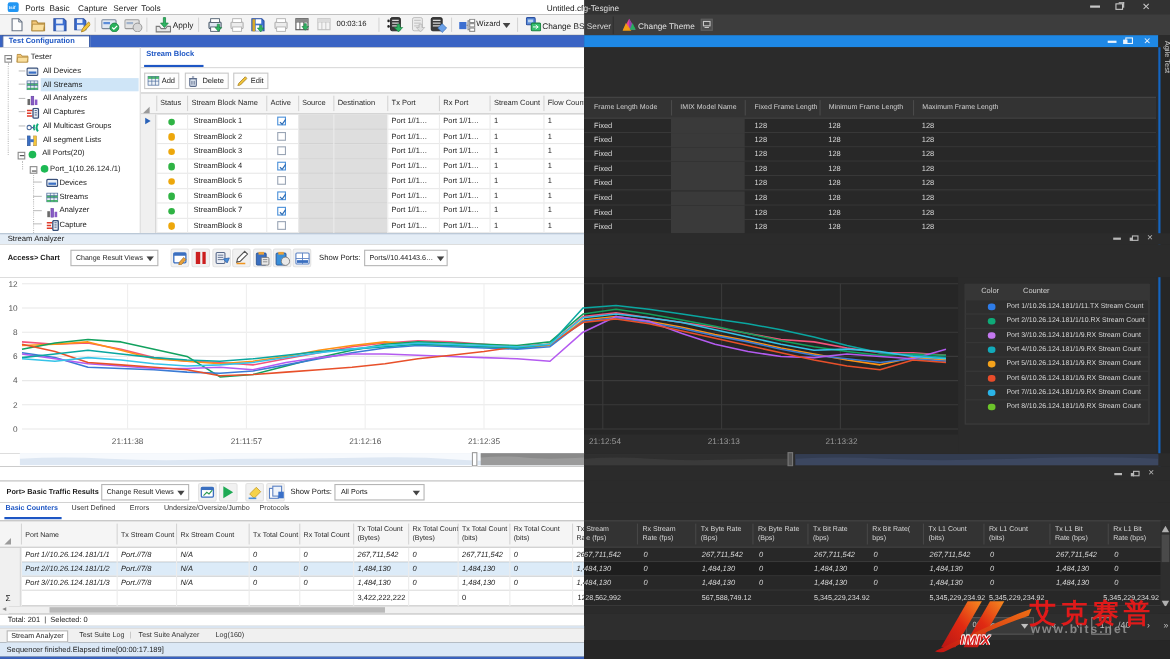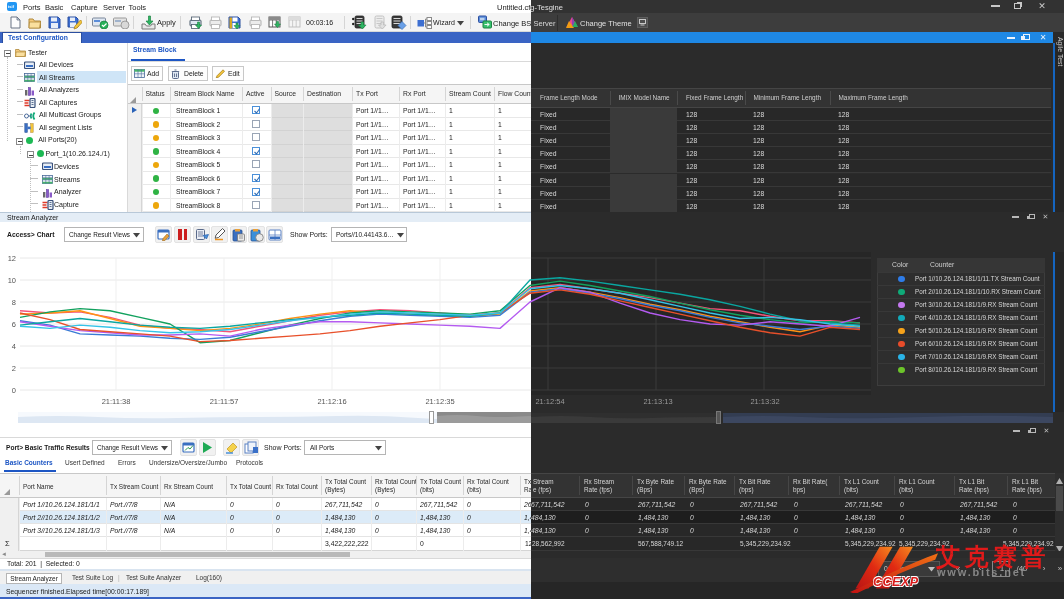--- a/index.html
+++ b/index.html
@@ -998,14 +998,14 @@
       </linearGradient>
 <linearGradient id="rg2" x1="0" y1="1" x2="1" y2="0">
         <stop offset="0" stop-color="#c21212"></stop>
         <stop offset="1" stop-color="#f07015"></stop>
       </linearGradient>
     </defs>
 <path d="M6 48 L32 3 L46 3 L20 48 Z" fill="url(#rg)"></path>
 <path d="M28 48 L54 3 L68 3 L42 48 Z" fill="url(#rg)"></path>
 <path d="M0 52 C30 38 62 22 95 10 L92 17 C60 28 30 42 6 54 Z" fill="url(#rg2)"></path>
 </svg>
-<div class="abs" style="left:873px;top:574.5px;width:70px;height:16px;font-size:12.5px;font-weight:bold;font-style:italic;color:#d81b1b;text-shadow:0.6px 0.6px 0 #fff,-0.6px -0.6px 0 #fff,0.6px -0.6px 0 #fff,-0.6px 0.6px 0 #fff;letter-spacing:0.5px;">CCEXP</div>
+<div class="abs" style="left:873px;top:574.5px;width:70px;height:16px;font-size:12.5px;font-weight:bold;font-style:italic;color:#d81b1b;text-shadow:0.6px 0.6px 0 #fff,-0.6px -0.6px 0 #fff,0.6px -0.6px 0 #fff,-0.6px 0.6px 0 #fff;letter-spacing:0.5px;">IMIX</div>
 <div class="abs" style="left:936px;top:541px;width:130px;height:27px;font-size:24px;font-weight:bold;color:#e01a1a;letter-spacing:4.5px;">艾克赛普</div>
 <div class="abs" style="left:937px;top:566px;width:128px;height:14px;font-size:11px;font-weight:bold;color:#909090;letter-spacing:1.8px;opacity:0.9;">www.bits.net</div>
 </body></html>

